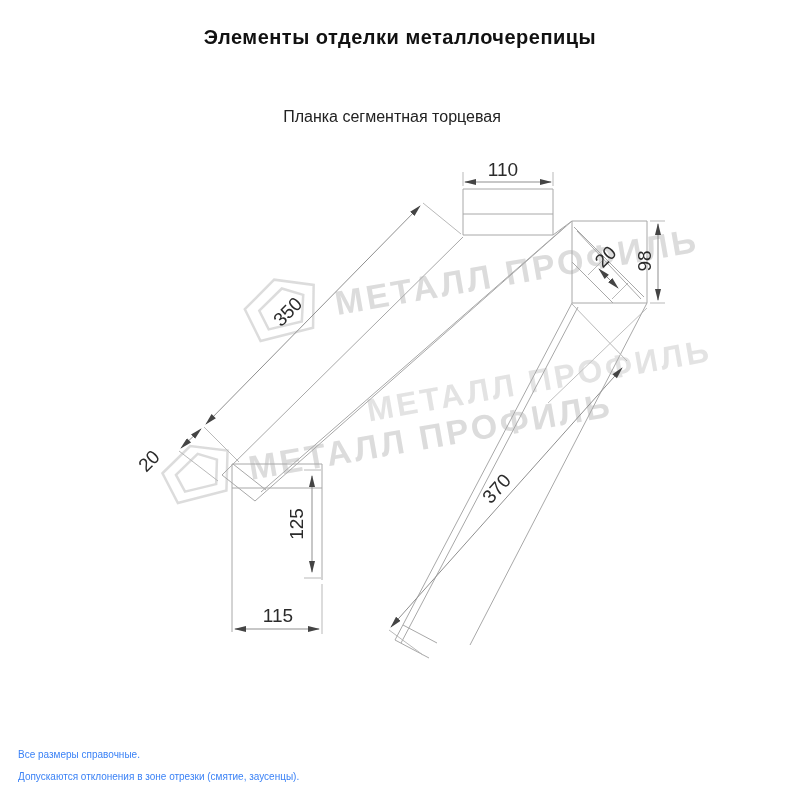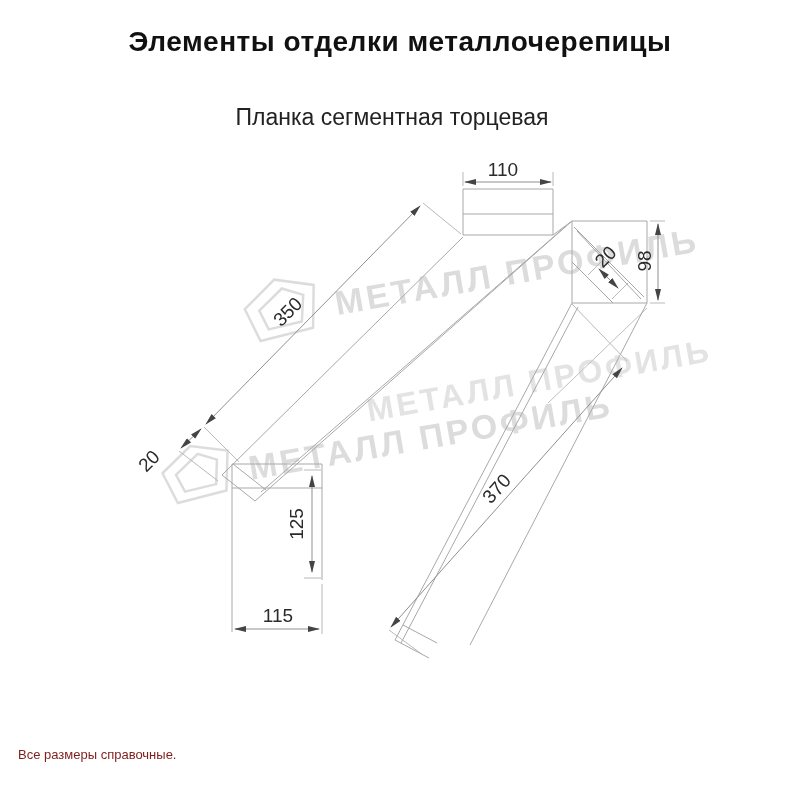--- a/index.html
+++ b/index.html
@@ -1,22 +1,22 @@
 <!DOCTYPE html>
 <html><head>
 <meta charset="utf-8">
 <style>
   html,body{margin:0;padding:0;background:#fff;}
   body{width:800px;height:800px;position:relative;overflow:hidden;
        font-family:"Liberation Sans", sans-serif;color:#1a1a1a;}
   .page-title{position:absolute;top:26px;left:0;width:800px;text-align:center;
-       font-size:28px;font-weight:bold;letter-spacing:0.5px;color:#111;}
+       font-size:20px;font-weight:bold;letter-spacing:0.5px;color:#111;}
   .subtitle{position:absolute;top:104px;left:0;width:784px;text-align:center;
-       font-size:23px;line-height:26px;color:#222;}
-  .footer{position:absolute;left:18px;top:744px;font-size:13px;line-height:22px;color:#7f1d1d;}
+       font-size:16px;line-height:26px;color:#222;}
+  .footer{position:absolute;left:18px;top:744px;font-size:10px;line-height:22px;color:#3b82f6;}
   svg{position:absolute;left:0;top:0;}
   .geo{stroke:#a8a8a8;stroke-width:1;fill:none;}
   .geo-light{stroke:#c0c0c0;stroke-width:1;fill:none;}
   .dim{stroke:#8f8f8f;stroke-width:1;fill:none;}
   .ext{stroke:#b9b9b9;stroke-width:1;fill:none;}
   .dimtext{font-family:"Liberation Sans", sans-serif;font-size:19px;fill:#2b2b2b;}
   .wm-text{font-family:"Liberation Sans", sans-serif;font-weight:bold;font-size:34px;
        letter-spacing:3px;fill:rgba(130,130,130,0.28);}
   .wm-logo{stroke:rgba(130,130,130,0.28);stroke-width:2.5;fill:none;}
 </style>
@@ -138,13 +138,14 @@
 
   <g>
     <path class="ext" d="M322 584 V634"></path>
     <line class="dim" x1="235" y1="629" x2="319" y2="629" marker-start="url(#as)" marker-end="url(#ae)"></line>
     <text class="dimtext" x="278" y="622" text-anchor="middle">115</text>
   </g>
 </svg>
 
 <div class="footer">
   <div>Все размеры справочные.</div>
+  <div>Допускаются отклонения в зоне отрезки (смятие, заусенцы).</div>
 </div>
 
 </body></html>

